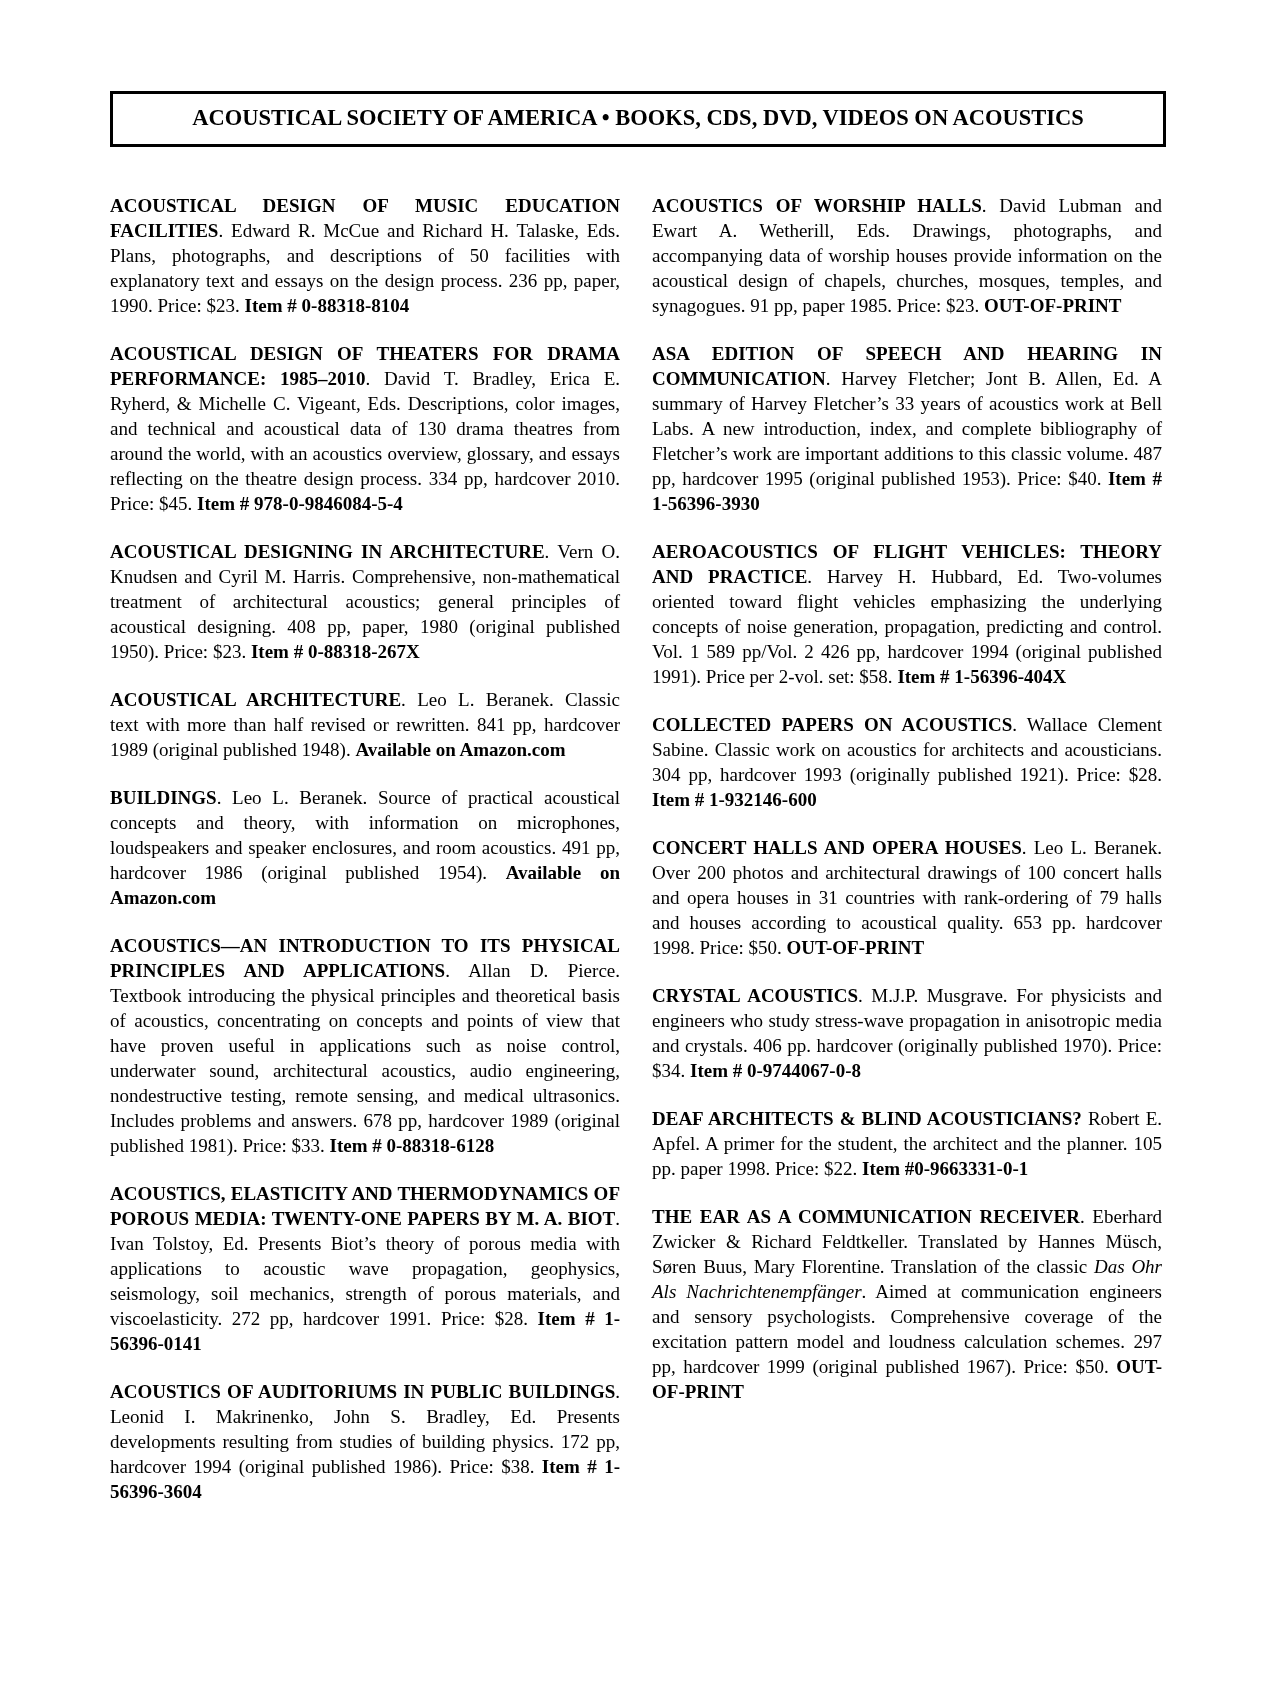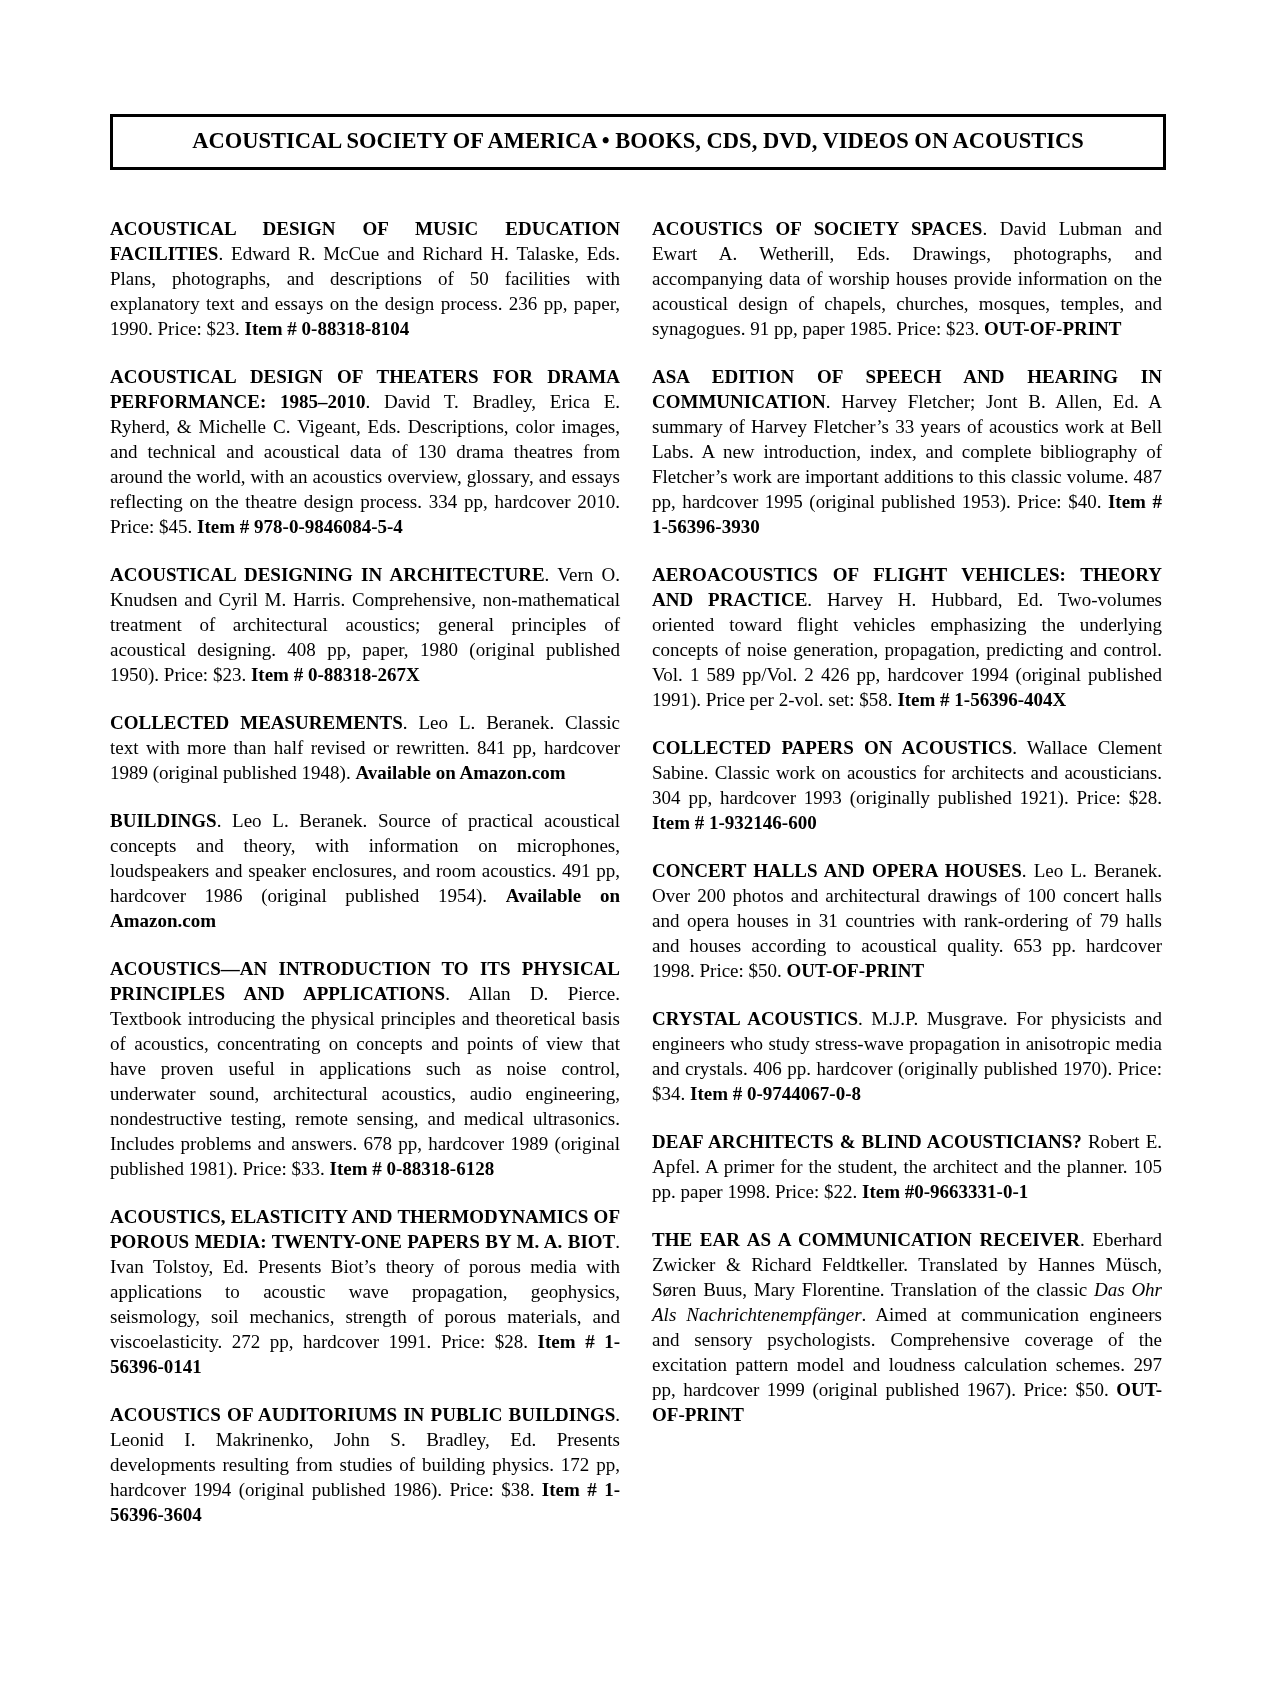--- a/index.html
+++ b/index.html
@@ -6,21 +6,21 @@
   html, body { background: #ffffff; }
   body {
     width: 1275px;
     height: 1688px;
     position: relative;
     overflow: hidden;
     color: #000000;
     font-family: "Liberation Serif", serif;
   }
   .page {
-    padding: 114px 109px 0 110px;
+    padding: 91px 109px 0 110px;
   }
   .header-box {
     border: 3px solid #000000;
     text-align: center;
     padding: 9px 10px 11px 10px;
   }
   .header-line1 {
     font-weight: bold;
     font-size: 22.5px;
     line-height: 30px;
@@ -54,28 +54,28 @@
 
 <div class="page">
   <div class="header-box">
     <div class="header-line1">ACOUSTICAL SOCIETY OF AMERICA • BOOKS, CDS, DVD, VIDEOS ON ACOUSTICS</div>
   </div>
   <div class="columns">
     <div class="col">
         <p class="entry"><span class="seg-bold">ACOUSTICAL DESIGN OF MUSIC EDUCATION FACILITIES</span><span class="seg-normal">. Edward R. McCue and Richard H. Talaske, Eds. Plans, photographs, and descriptions of 50 facilities with explanatory text and essays on the design process. 236 pp, paper, 1990. Price: $23. </span><span class="seg-bold">Item # 0-88318-8104</span></p>
         <p class="entry"><span class="seg-bold">ACOUSTICAL DESIGN OF THEATERS FOR DRAMA PERFORMANCE: 1985–2010</span><span class="seg-normal">. David T. Bradley, Erica E. Ryherd, &amp; Michelle C. Vigeant, Eds. Descriptions, color images, and technical and acoustical data of 130 drama theatres from around the world, with an acoustics overview, glossary, and essays reflecting on the theatre design process. 334 pp, hardcover 2010. Price: $45. </span><span class="seg-bold">Item # 978-0-9846084-5-4</span></p>
         <p class="entry"><span class="seg-bold">ACOUSTICAL DESIGNING IN ARCHITECTURE</span><span class="seg-normal">. Vern O. Knudsen and Cyril M. Harris. Comprehensive, non-mathematical treatment of architectural acoustics; general principles of acoustical designing. 408 pp, paper, 1980 (original published 1950). Price: $23. </span><span class="seg-bold">Item # 0-88318-267X</span></p>
-        <p class="entry"><span class="seg-bold">COLLECTED MEASUREMENTS</span><span class="seg-normal">. Leo L. Beranek. Classic text with more than half revised or rewritten. 841 pp, hardcover 1989 (original published 1948). </span><span class="seg-bold">Available on Amazon.com</span></p>
+        <p class="entry"><span class="seg-bold">ACOUSTICAL ARCHITECTURE</span><span class="seg-normal">. Leo L. Beranek. Classic text with more than half revised or rewritten. 841 pp, hardcover 1989 (original published 1948). </span><span class="seg-bold">Available on Amazon.com</span></p>
         <p class="entry"><span class="seg-bold">BUILDINGS</span><span class="seg-normal">. Leo L. Beranek. Source of practical acoustical concepts and theory, with information on microphones, loudspeakers and speaker enclosures, and room acoustics. 491 pp, hardcover 1986 (original published 1954). </span><span class="seg-bold">Available on Amazon.com</span></p>
         <p class="entry"><span class="seg-bold">ACOUSTICS—AN INTRODUCTION TO ITS PHYSICAL PRINCIPLES AND APPLICATIONS</span><span class="seg-normal">. Allan D. Pierce. Textbook introducing the physical principles and theoretical basis of acoustics, concentrating on concepts and points of view that have proven useful in applications such as noise control, underwater sound, architectural acoustics, audio engineering, nondestructive testing, remote sensing, and medical ultrasonics. Includes problems and answers. 678 pp, hardcover 1989 (original published 1981). Price: $33. </span><span class="seg-bold">Item # 0-88318-6128</span></p>
         <p class="entry"><span class="seg-bold">ACOUSTICS, ELASTICITY AND THERMODYNAMICS OF POROUS MEDIA: TWENTY-ONE PAPERS BY M. A. BIOT</span><span class="seg-normal">. Ivan Tolstoy, Ed. Presents Biot’s theory of porous media with applications to acoustic wave propagation, geophysics, seismology, soil mechanics, strength of porous materials, and viscoelasticity. 272 pp, hardcover 1991. Price: $28. </span><span class="seg-bold">Item # 1-56396-0141</span></p>
         <p class="entry"><span class="seg-bold">ACOUSTICS OF AUDITORIUMS IN PUBLIC BUILDINGS</span><span class="seg-normal">. Leonid I. Makrinenko, John S. Bradley, Ed. Presents developments resulting from studies of building physics. 172 pp, hardcover 1994 (original published 1986). Price: $38. </span><span class="seg-bold">Item # 1-56396-3604</span></p>
       </div>
     <div class="col">
-        <p class="entry"><span class="seg-bold">ACOUSTICS OF SOCIETY SPACES</span><span class="seg-normal">. David Lubman and Ewart A. Wetherill, Eds. Drawings, photographs, and accompanying data of worship houses provide information on the acoustical design of chapels, churches, mosques, temples, and synagogues. 91 pp, paper 1985. Price: $23. </span><span class="seg-bold">OUT-OF-PRINT</span></p>
+        <p class="entry"><span class="seg-bold">ACOUSTICS OF WORSHIP HALLS</span><span class="seg-normal">. David Lubman and Ewart A. Wetherill, Eds. Drawings, photographs, and accompanying data of worship houses provide information on the acoustical design of chapels, churches, mosques, temples, and synagogues. 91 pp, paper 1985. Price: $23. </span><span class="seg-bold">OUT-OF-PRINT</span></p>
         <p class="entry"><span class="seg-bold">ASA EDITION OF SPEECH AND HEARING IN COMMUNICATION</span><span class="seg-normal">. Harvey Fletcher; Jont B. Allen, Ed. A summary of Harvey Fletcher’s 33 years of acoustics work at Bell Labs. A new introduction, index, and complete bibliography of Fletcher’s work are important additions to this classic volume. 487 pp, hardcover 1995 (original published 1953). Price: $40. </span><span class="seg-bold">Item # 1-56396-3930</span></p>
         <p class="entry"><span class="seg-bold">AEROACOUSTICS OF FLIGHT VEHICLES: THEORY AND PRACTICE</span><span class="seg-normal">. Harvey H. Hubbard, Ed. Two-volumes oriented toward flight vehicles emphasizing the underlying concepts of noise generation, propagation, predicting and control. Vol. 1 589 pp/Vol. 2 426 pp, hardcover 1994 (original published 1991). Price per 2-vol. set: $58. </span><span class="seg-bold">Item # 1-56396-404X</span></p>
         <p class="entry"><span class="seg-bold">COLLECTED PAPERS ON ACOUSTICS</span><span class="seg-normal">. Wallace Clement Sabine. Classic work on acoustics for architects and acousticians. 304 pp, hardcover 1993 (originally published 1921). Price: $28. </span><span class="seg-bold">Item # 1-932146-600</span></p>
         <p class="entry"><span class="seg-bold">CONCERT HALLS AND OPERA HOUSES</span><span class="seg-normal">. Leo L. Beranek. Over 200 photos and architectural drawings of 100 concert halls and opera houses in 31 countries with rank-ordering of 79 halls and houses according to acoustical quality. 653 pp. hardcover 1998. Price: $50. </span><span class="seg-bold">OUT-OF-PRINT</span></p>
         <p class="entry"><span class="seg-bold">CRYSTAL ACOUSTICS</span><span class="seg-normal">. M.J.P. Musgrave. For physicists and engineers who study stress-wave propagation in anisotropic media and crystals. 406 pp. hardcover (originally published 1970). Price: $34. </span><span class="seg-bold">Item # 0-9744067-0-8</span></p>
         <p class="entry"><span class="seg-bold">DEAF ARCHITECTS &amp; BLIND ACOUSTICIANS?</span><span class="seg-normal"> Robert E. Apfel. A primer for the student, the architect and the planner. 105 pp. paper 1998. Price: $22. </span><span class="seg-bold">Item #0-9663331-0-1</span></p>
         <p class="entry"><span class="seg-bold">THE EAR AS A COMMUNICATION RECEIVER</span><span class="seg-normal">. Eberhard Zwicker &amp; Richard Feldtkeller. Translated by Hannes Müsch, Søren Buus, Mary Florentine. Translation of the classic </span><span class="seg-italic">Das Ohr Als Nachrichtenempfänger</span><span class="seg-normal">. Aimed at communication engineers and sensory psychologists. Comprehensive coverage of the excitation pattern model and loudness calculation schemes. 297 pp, hardcover 1999 (original published 1967). Price: $50. </span><span class="seg-bold">OUT-OF-PRINT</span></p>
       </div>
   </div>
 </div>

